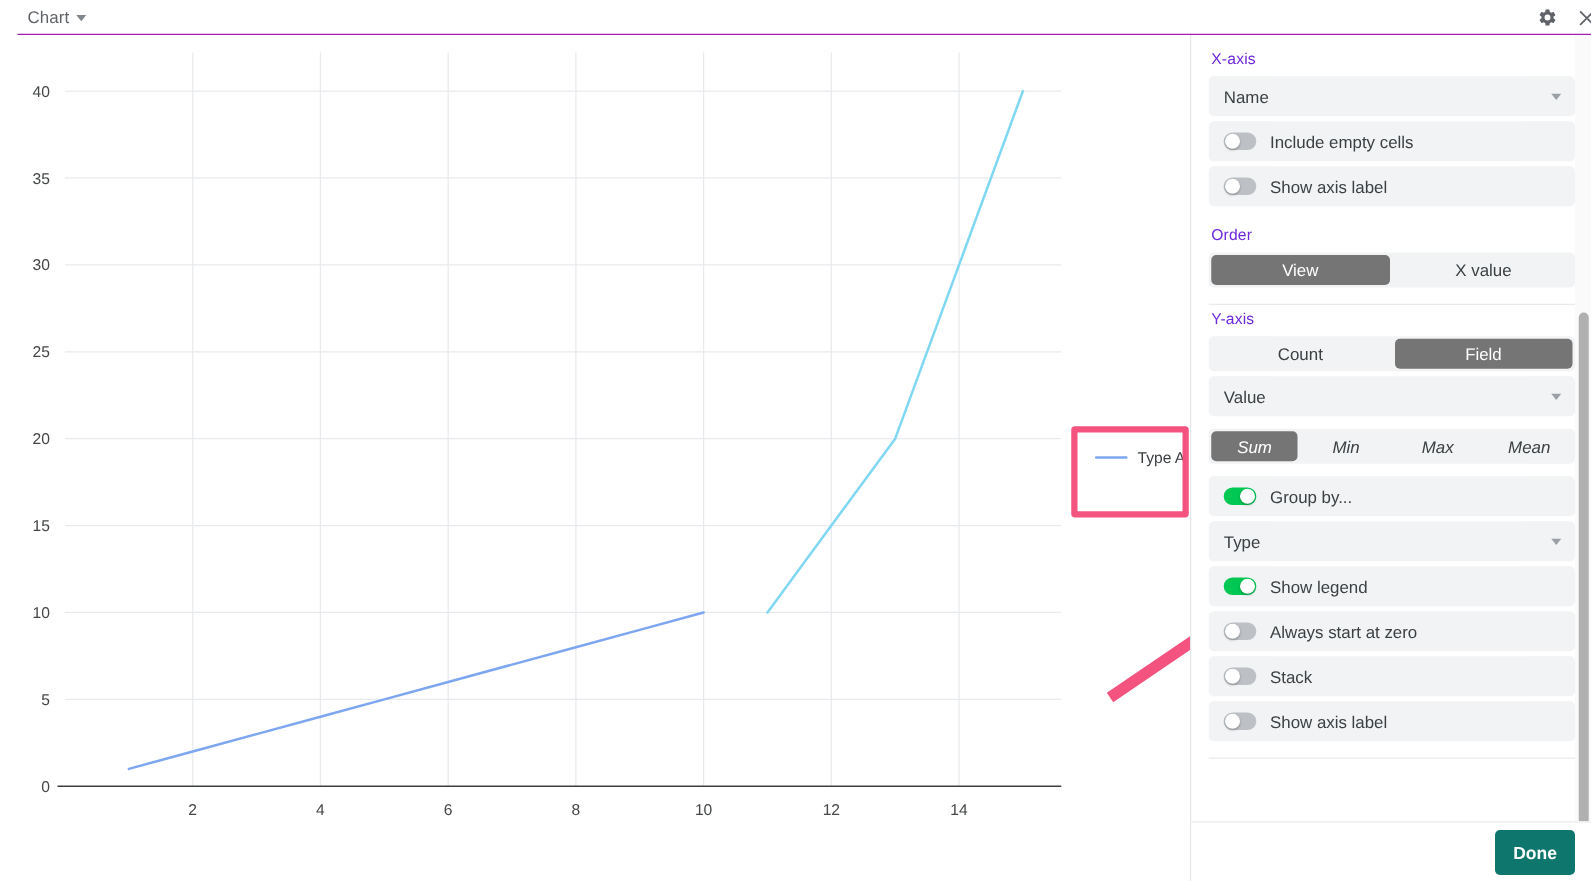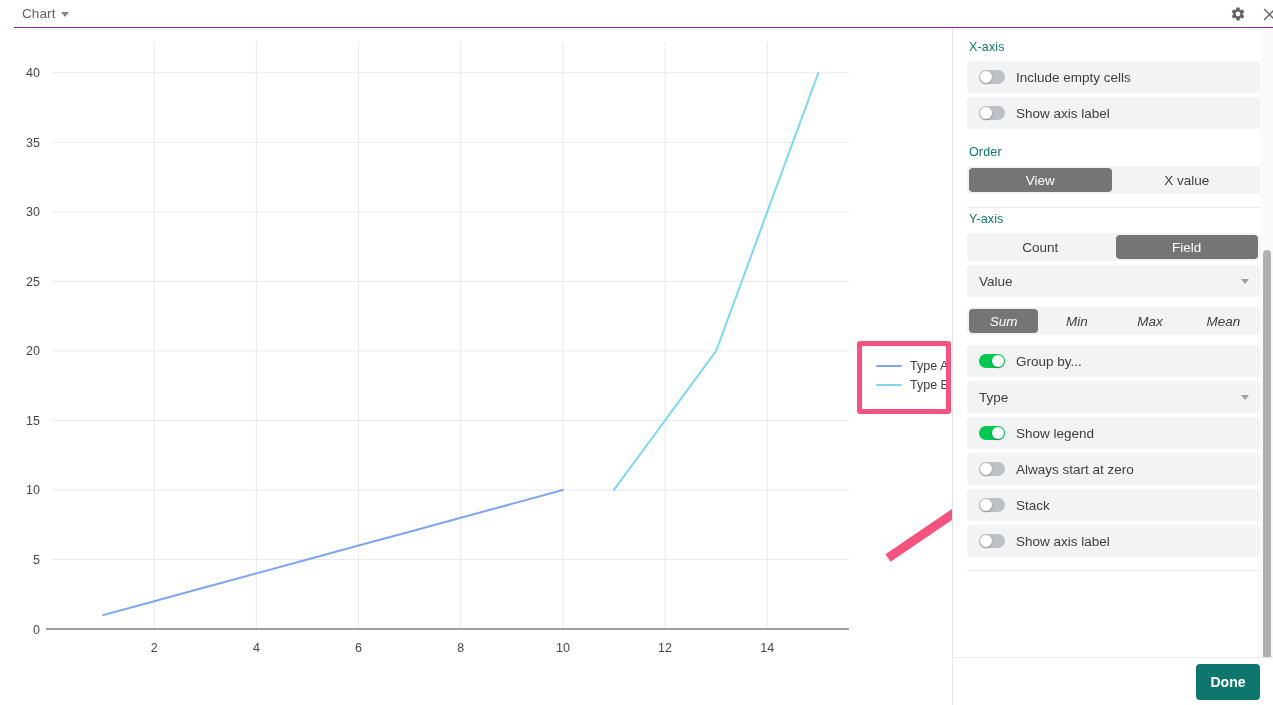--- a/index.html
+++ b/index.html
@@ -36,21 +36,21 @@
   }
   .chart-svg { position: absolute; left: 0; top: 0; }
   .tick-label {
     font-family: "Liberation Sans", sans-serif;
     font-size: 12.5px; fill: #444746;
   }
 
   
   .legend {
     position: absolute; left: 872px; top: 328px;
-    display: flex; flex-direction: column; gap: 4px;
+    display: flex; gap: 4px;
     background: #fff; padding: 2px 4px;
   }
   .legend-row { display: flex; align-items: center; gap: 8px; height: 15px; }
   .legend-swatch { width: 26px; height: 2px; border-radius: 1px; }
   .legend-text { font-size: 12.5px; color: #3c4043; white-space: nowrap; }
 
   
   .anno-box {
     position: absolute; left: 857px; top: 313px; width: 94px; height: 73px;
     border: 5px solid #f4527f; border-radius: 3px; pointer-events: none;
@@ -60,21 +60,21 @@
   
   .panel {
     position: absolute; left: 952px; top: 28px; width: 321px; height: 677px;
     background: #ffffff; border-left: 1px solid #e4e6e8;
   }
   .panel-scroll {
     position: absolute; left: 0; top: 0; width: 321px; height: 629px;
     padding: 10px 14px 0 14px; overflow: hidden;
   }
   .section-label {
-    font-size: 12.5px; color: #0f766e; margin: 2px 0 7px 2px; letter-spacing: .15px;
+    font-size: 12.5px; color: #6d28d9; margin: 2px 0 7px 2px; letter-spacing: .15px;
   }
   .section-label.mt { margin-top: 16px; }
 
   .select-row {
     position: relative; height: 32px; background: #f1f3f4; border-radius: 4px;
     display: flex; align-items: center; padding: 0 12px; margin-bottom: 4px; cursor: pointer;
   }
   .select-row .sel-text { font-size: 13.5px; color: #3c4043; }
   .sel-caret {
     position: absolute; right: 11px; top: 14px; width: 0; height: 0;
@@ -213,20 +213,24 @@
       </defs>
       <line x1="8" y1="90" x2="108" y2="22" stroke="#f4527f" stroke-width="9" marker-end="url(#arrowhead)"></line>
     </svg>
   </div>
 
   <div class="panel">
     <div class="panel-scroll">
 
       <div class="section-label">X-axis</div>
 
+      <div class="select-row">
+        <span class="sel-text">Name</span>
+        <span class="sel-caret"></span>
+      </div>
 
       <div class="toggle-row">
         <span class="toggle">
             <span class="knob"></span>
           </span>
         <span class="toggle-label">Include empty cells</span>
       </div>
 
       <div class="toggle-row">
         <span class="toggle">

